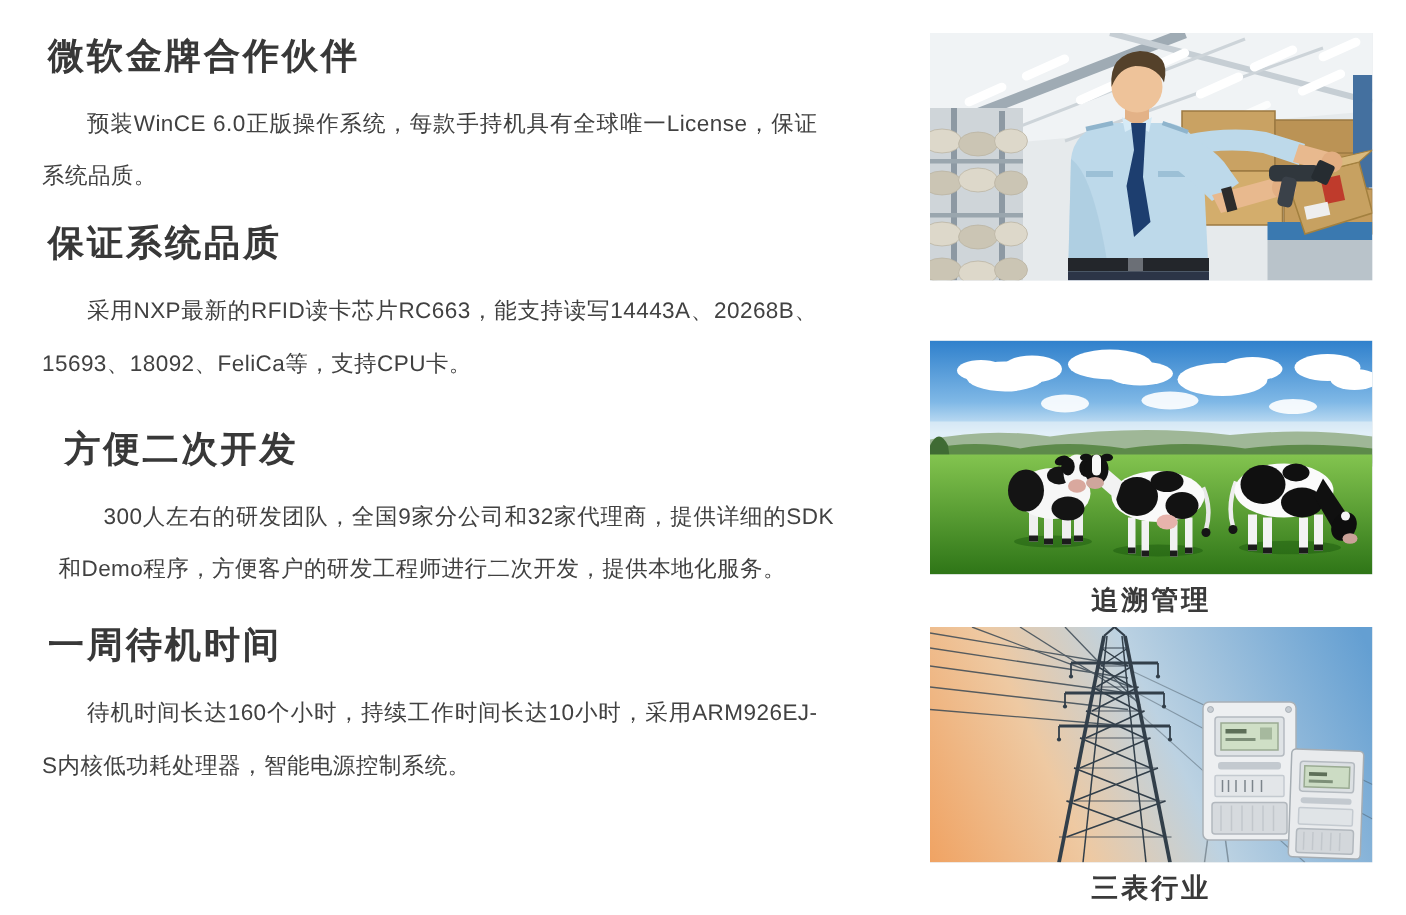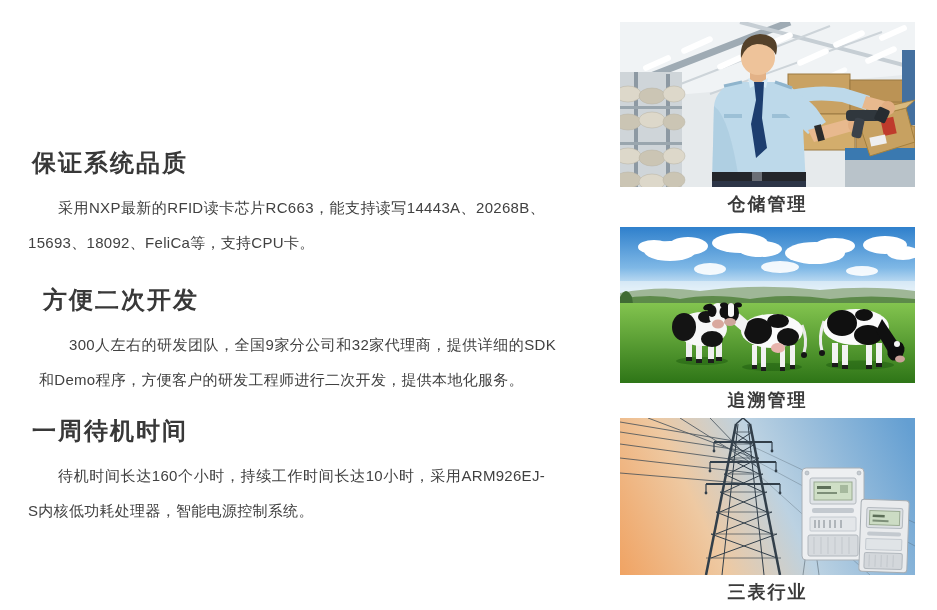--- a/index.html
+++ b/index.html
@@ -32,20 +32,24 @@
   .caption{
     display:block;text-align:center;margin-top:5px;
     font-size:18px;font-weight:700;color:#3a3a3a;letter-spacing:2px;
   }
 </style>
 </head>
 <body>
 
 <div class="page">
 
+  <section class="feature feature-0">
+    <h2 class="feature-title">微软金牌合作伙伴</h2>
+    <p class="feature-body">预装WinCE 6.0正版操作系统，每款手持机具有全球唯一License，保证系统品质。</p>
+  </section>
 
   <section class="feature feature-1">
     <h2 class="feature-title">保证系统品质</h2>
     <p class="feature-body">采用NXP最新的RFID读卡芯片RC663，能支持读写14443A、20268B、15693、18092、FeliCa等，支持CPU卡。</p>
   </section>
 
   <section class="feature feature-2">
     <h2 class="feature-title">方便二次开发</h2>
     <p class="feature-body">300人左右的研发团队，全国9家分公司和32家代理商，提供详细的SDK和Demo程序，方便客户的研发工程师进行二次开发，提供本地化服务。</p>
   </section>
@@ -146,21 +150,20 @@
           <rect x="196" y="103" width="7" height="16" fill="#2c2c2c" transform="rotate(-15 199 111)"></rect>
           <circle cx="236" cy="103" r="8" fill="#e2ae82"></circle>
         </g>
         <g>
           <rect x="226" y="88" width="34" height="11" rx="4" fill="#30373d"></rect>
           <rect x="233" y="96" width="10" height="20" rx="3" fill="#3a4149" transform="rotate(12 238 106)"></rect>
           <rect x="256" y="86" width="12" height="14" rx="2" fill="#262c31" transform="rotate(25 262 93)"></rect>
         </g>
       </svg>
     </div>
-    <figcaption class="caption">仓储管理</figcaption>
   </figure>
 
   <figure class="card card-2">
     <div class="photo">
       <svg width="295" height="157" viewBox="0 0 295 157">
         <defs>
           <linearGradient id="duskG" x1="0" y1="157" x2="295" y2="20" gradientUnits="userSpaceOnUse">
             <stop offset="0" stop-color="#f0a363"></stop>
               <stop offset=".3" stop-color="#eec9a2"></stop>
             <stop offset=".55" stop-color="#bcd2e2"></stop>

